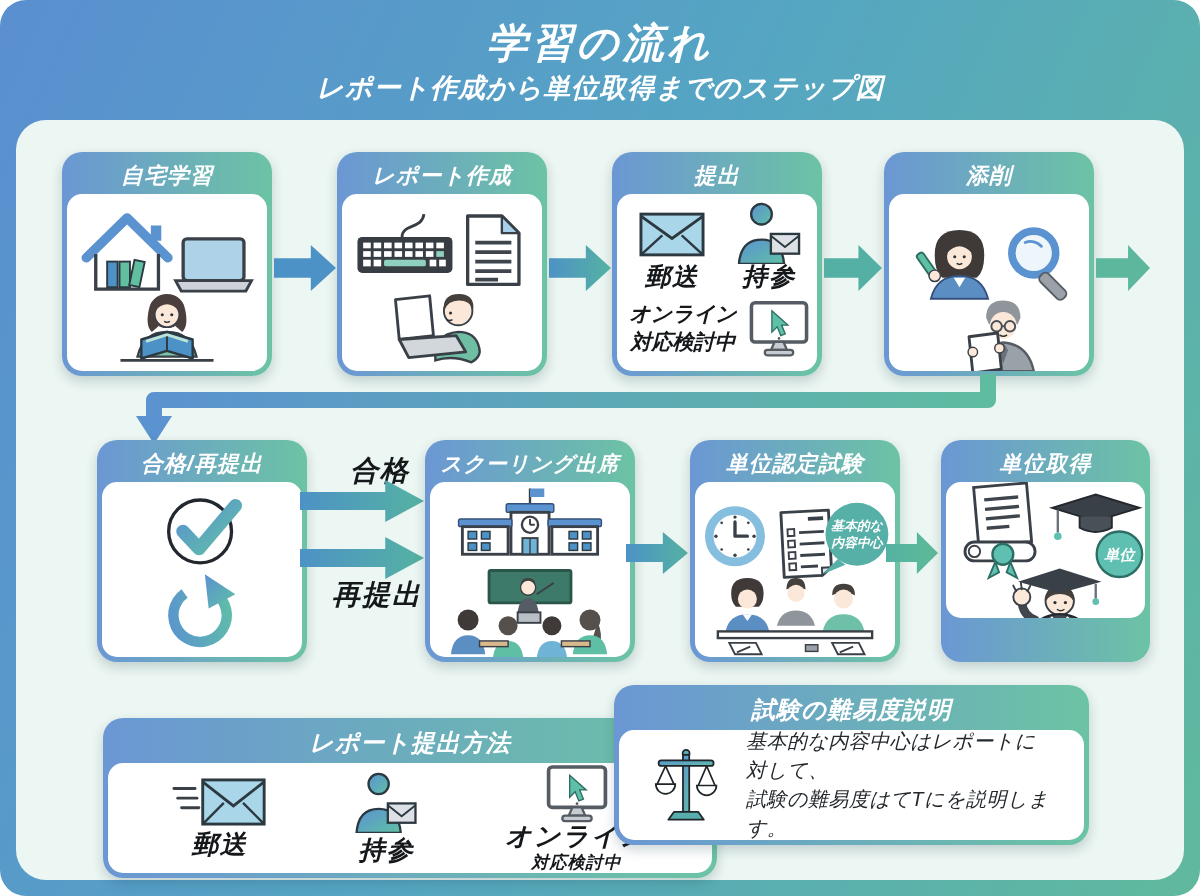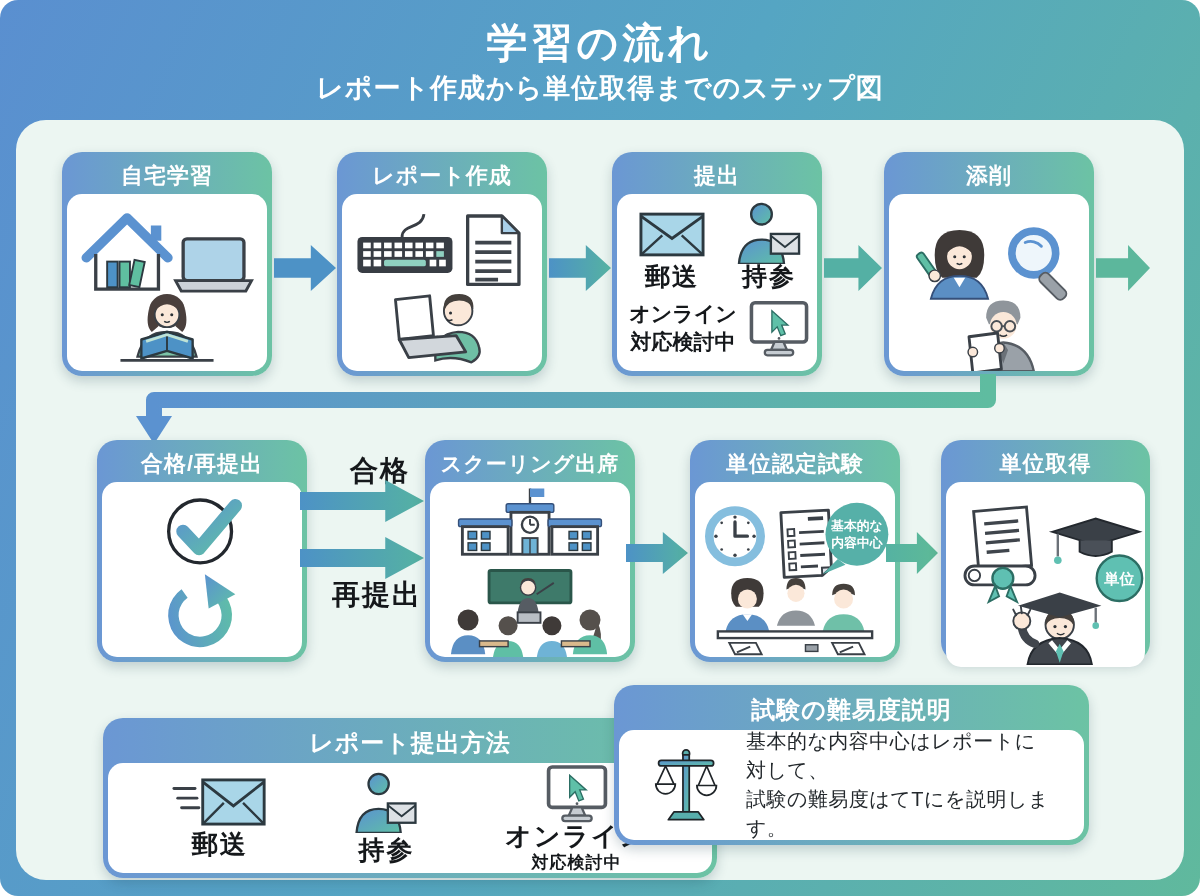--- a/index.html
+++ b/index.html
@@ -1,19 +1,19 @@
 <!DOCTYPE html>
 <html><head>
 <meta charset="utf-8">
 <style>
   * { margin:0; padding:0; box-sizing:border-box; }
   html,body { background:#ffffff; }
   body { font-family:"Liberation Sans","DejaVu Sans",sans-serif; }
-  .canvas { position:relative; width:1200px; height:896px; border-radius:18px; overflow:hidden;
-            background:linear-gradient(115deg,#5a8fd0 0%,#55a5c3 48%,#60b99d 100%); }
+  .canvas { position:relative; width:1200px; height:896px; border-radius:26px; overflow:hidden;
+            background:linear-gradient(115deg,#5a8fd0 0%,#55a5c3 48%,#60b99d 100%);font-style:italic; }
   .title { position:absolute; top:16px; left:0; width:100%; text-align:center;
            color:#fff; font-size:41px; font-weight:bold; letter-spacing:4px; }
   .subtitle { position:absolute; top:70px; left:0; width:100%; text-align:center;
               color:#fff; font-size:27px; font-weight:bold; letter-spacing:1px; }
   .panel { position:absolute; left:16px; top:120px; width:1168px; height:760px;
            border-radius:30px; background:#ecf6f2; }
   .card { position:absolute; background:linear-gradient(90deg,#6b97d4,#6cc3a4);
           border-radius:20px; padding:5px; box-shadow:0 5px 12px rgba(30,70,80,.22); }
   .card-head { height:37px; display:flex; align-items:center; justify-content:center;
                color:#fff; font-weight:bold; font-size:22px; letter-spacing:1px; white-space:nowrap; }
@@ -390,21 +390,21 @@
       </svg>
     </div>
   </div>
 
   <svg class="harrow" style="left:886px;top:531px;" viewBox="0 0 64 44" width="52" height="44" preserveAspectRatio="none">
     <polygon points="0,13 38,13 38,1 64,22 38,43 38,31 0,31" fill="url(#g-tg)"></polygon>
   </svg>
 
   <div class="card step" style="left:941px;top:440px;width:209px;height:222px;">
     <div class="card-head">単位取得</div>
-    <div class="card-body" style="height:185px;text-align:center;">
+    <div class="card-body" style="height:136px;text-align:center;">
       <svg viewBox="0 0 210 190" width="199" height="181">
         <g>
           <g transform="rotate(-5 60 60)">
             <rect x="32" y="26" width="56" height="62" fill="#fff" stroke="#3a4047" stroke-width="3"></rect>
             <g stroke="#3f454c" stroke-width="3.5">
               <line x1="42" y1="40" x2="78" y2="40"></line>
                 <line x1="42" y1="50" x2="78" y2="50"></line>
               <line x1="42" y1="60" x2="78" y2="60"></line>
                 <line x1="42" y1="70" x2="66" y2="70"></line>
             </g>

